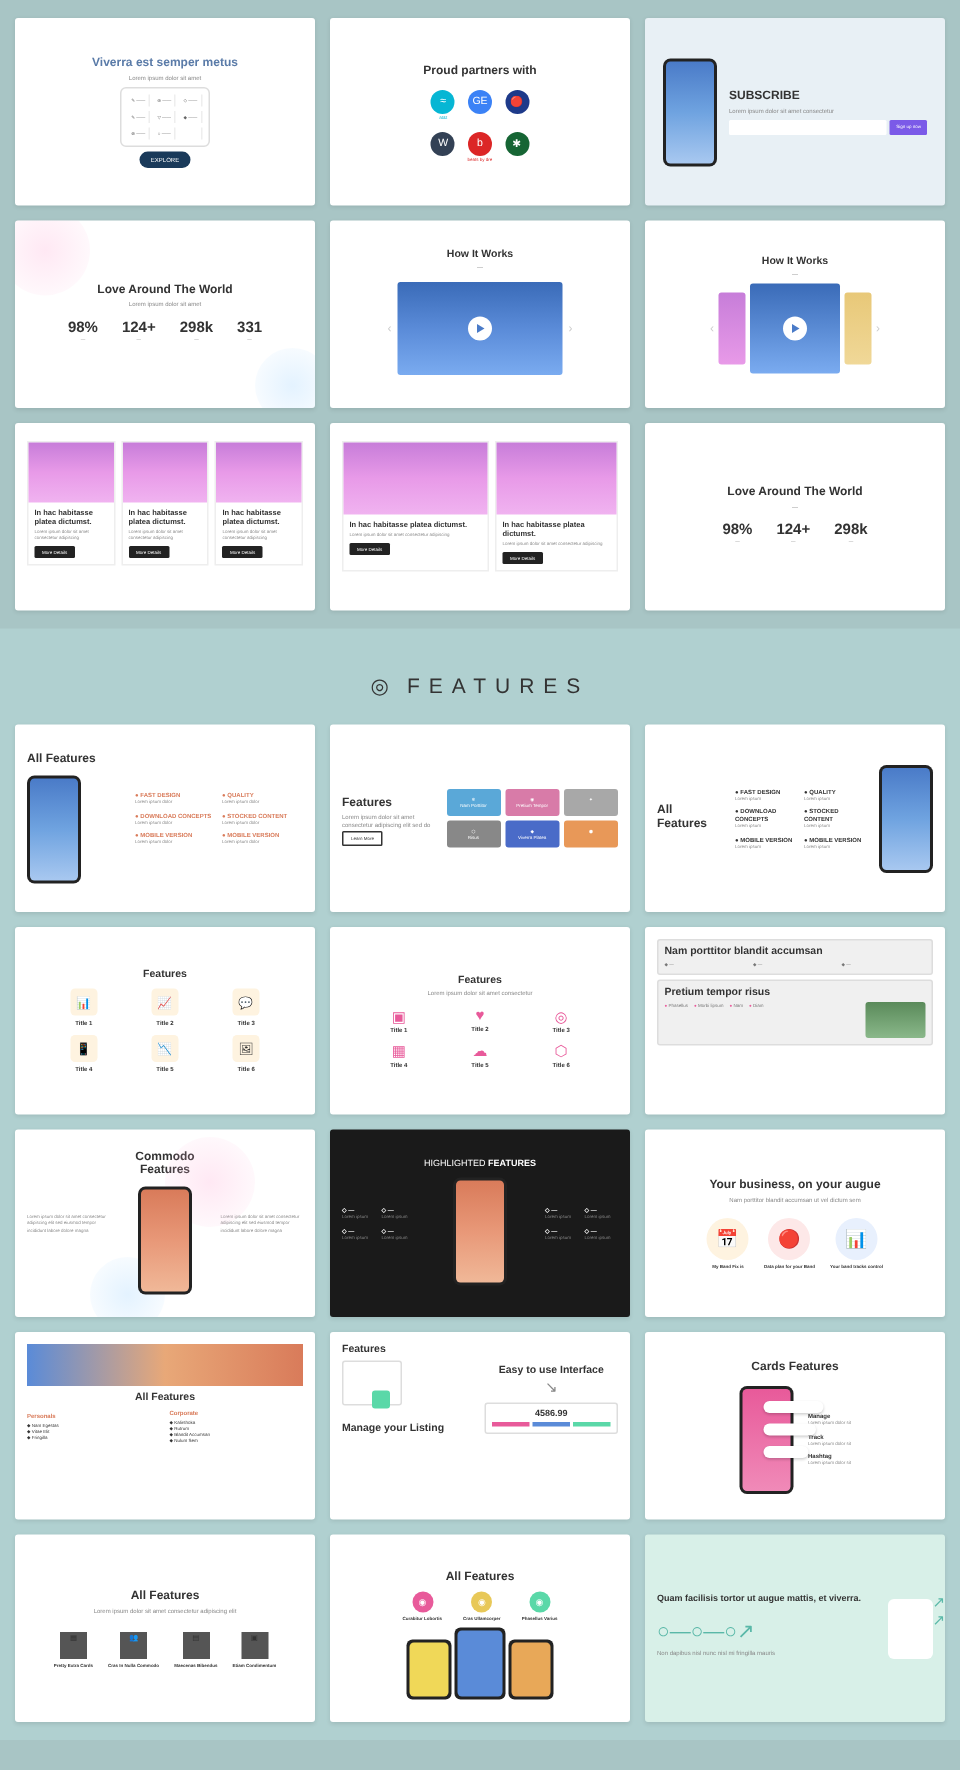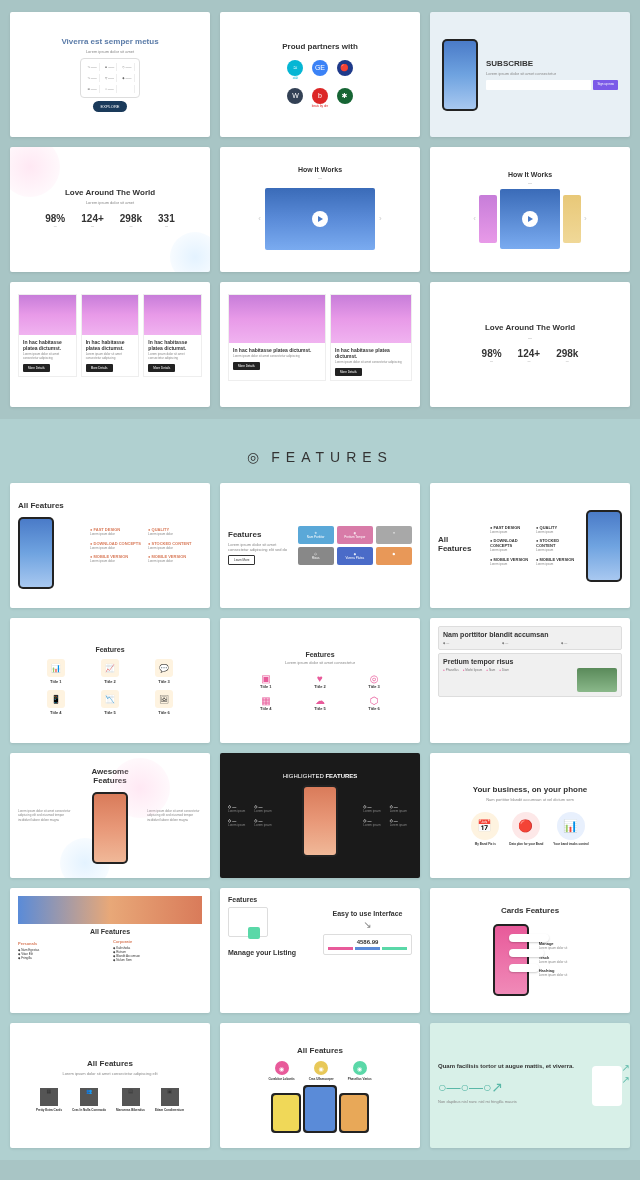--- a/index.html
+++ b/index.html
@@ -388,21 +388,21 @@
 <div style="width:40px;height:24px;background:linear-gradient(#5a8a5a,#8ab88a);border-radius:2px"></div>
 </div>
 </div>
 </div>
 
 <div class="slide" style="display:flex;gap:6px;align-items:center">
 <div class="blob pink" style="top:5px;right:40px"></div>
 <div class="blob blue" style="bottom:-10px;left:50px"></div>
 <div style="flex:0.8;font-size:3px;color:#888;line-height:1.4">Lorem ipsum dolor sit amet consectetur adipiscing elit sed eiusmod tempor incididunt labore dolore magna</div>
 <div style="flex:0.9;text-align:center">
-<h1>Awesome Features</h1>
+<h1>Commodo Features</h1>
 <div class="phone lg" style="margin-top:4px"><div class="phone-screen orange"></div></div>
 </div>
 <div style="flex:0.8;font-size:3px;color:#888;line-height:1.4">Lorem ipsum dolor sit amet consectetur adipiscing elit sed eiusmod tempor incididunt labore dolore magna</div>
 </div>
 
 <div class="slide dark" style="display:flex;gap:6px;align-items:center">
 <div class="feat-list" style="flex:1">
 <div class="feat-item">
           <h4 style="color:#fff">◇ —</h4>
           <p style="color:#888">Lorem ipsum</p>
@@ -438,21 +438,21 @@
           <p style="color:#888">Lorem ipsum</p>
         </div>
 <div class="feat-item">
           <h4 style="color:#fff">◇ —</h4>
           <p style="color:#888">Lorem ipsum</p>
         </div>
 </div>
 </div>
 
 <div class="slide center">
-<h1>Your business, on your phone</h1>
+<h1>Your business, on your augue</h1>
 <div class="sub">Nam porttitor blandit accumsan ut vel dictum sem</div>
 <div style="display:flex;gap:10px;margin-top:6px">
 <div>
           <div class="icon-circ" style="background:#fef3e0;width:28px;height:28px;font-size:12px">📅</div>
           <div style="font-size:3px;font-weight:600">My Band Fix is</div>
         </div>
 <div>
           <div class="icon-circ" style="background:#fde8e8;width:28px;height:28px;font-size:12px">🔴</div>
           <div style="font-size:3px;font-weight:600">Data plan for your Band</div>
         </div>

